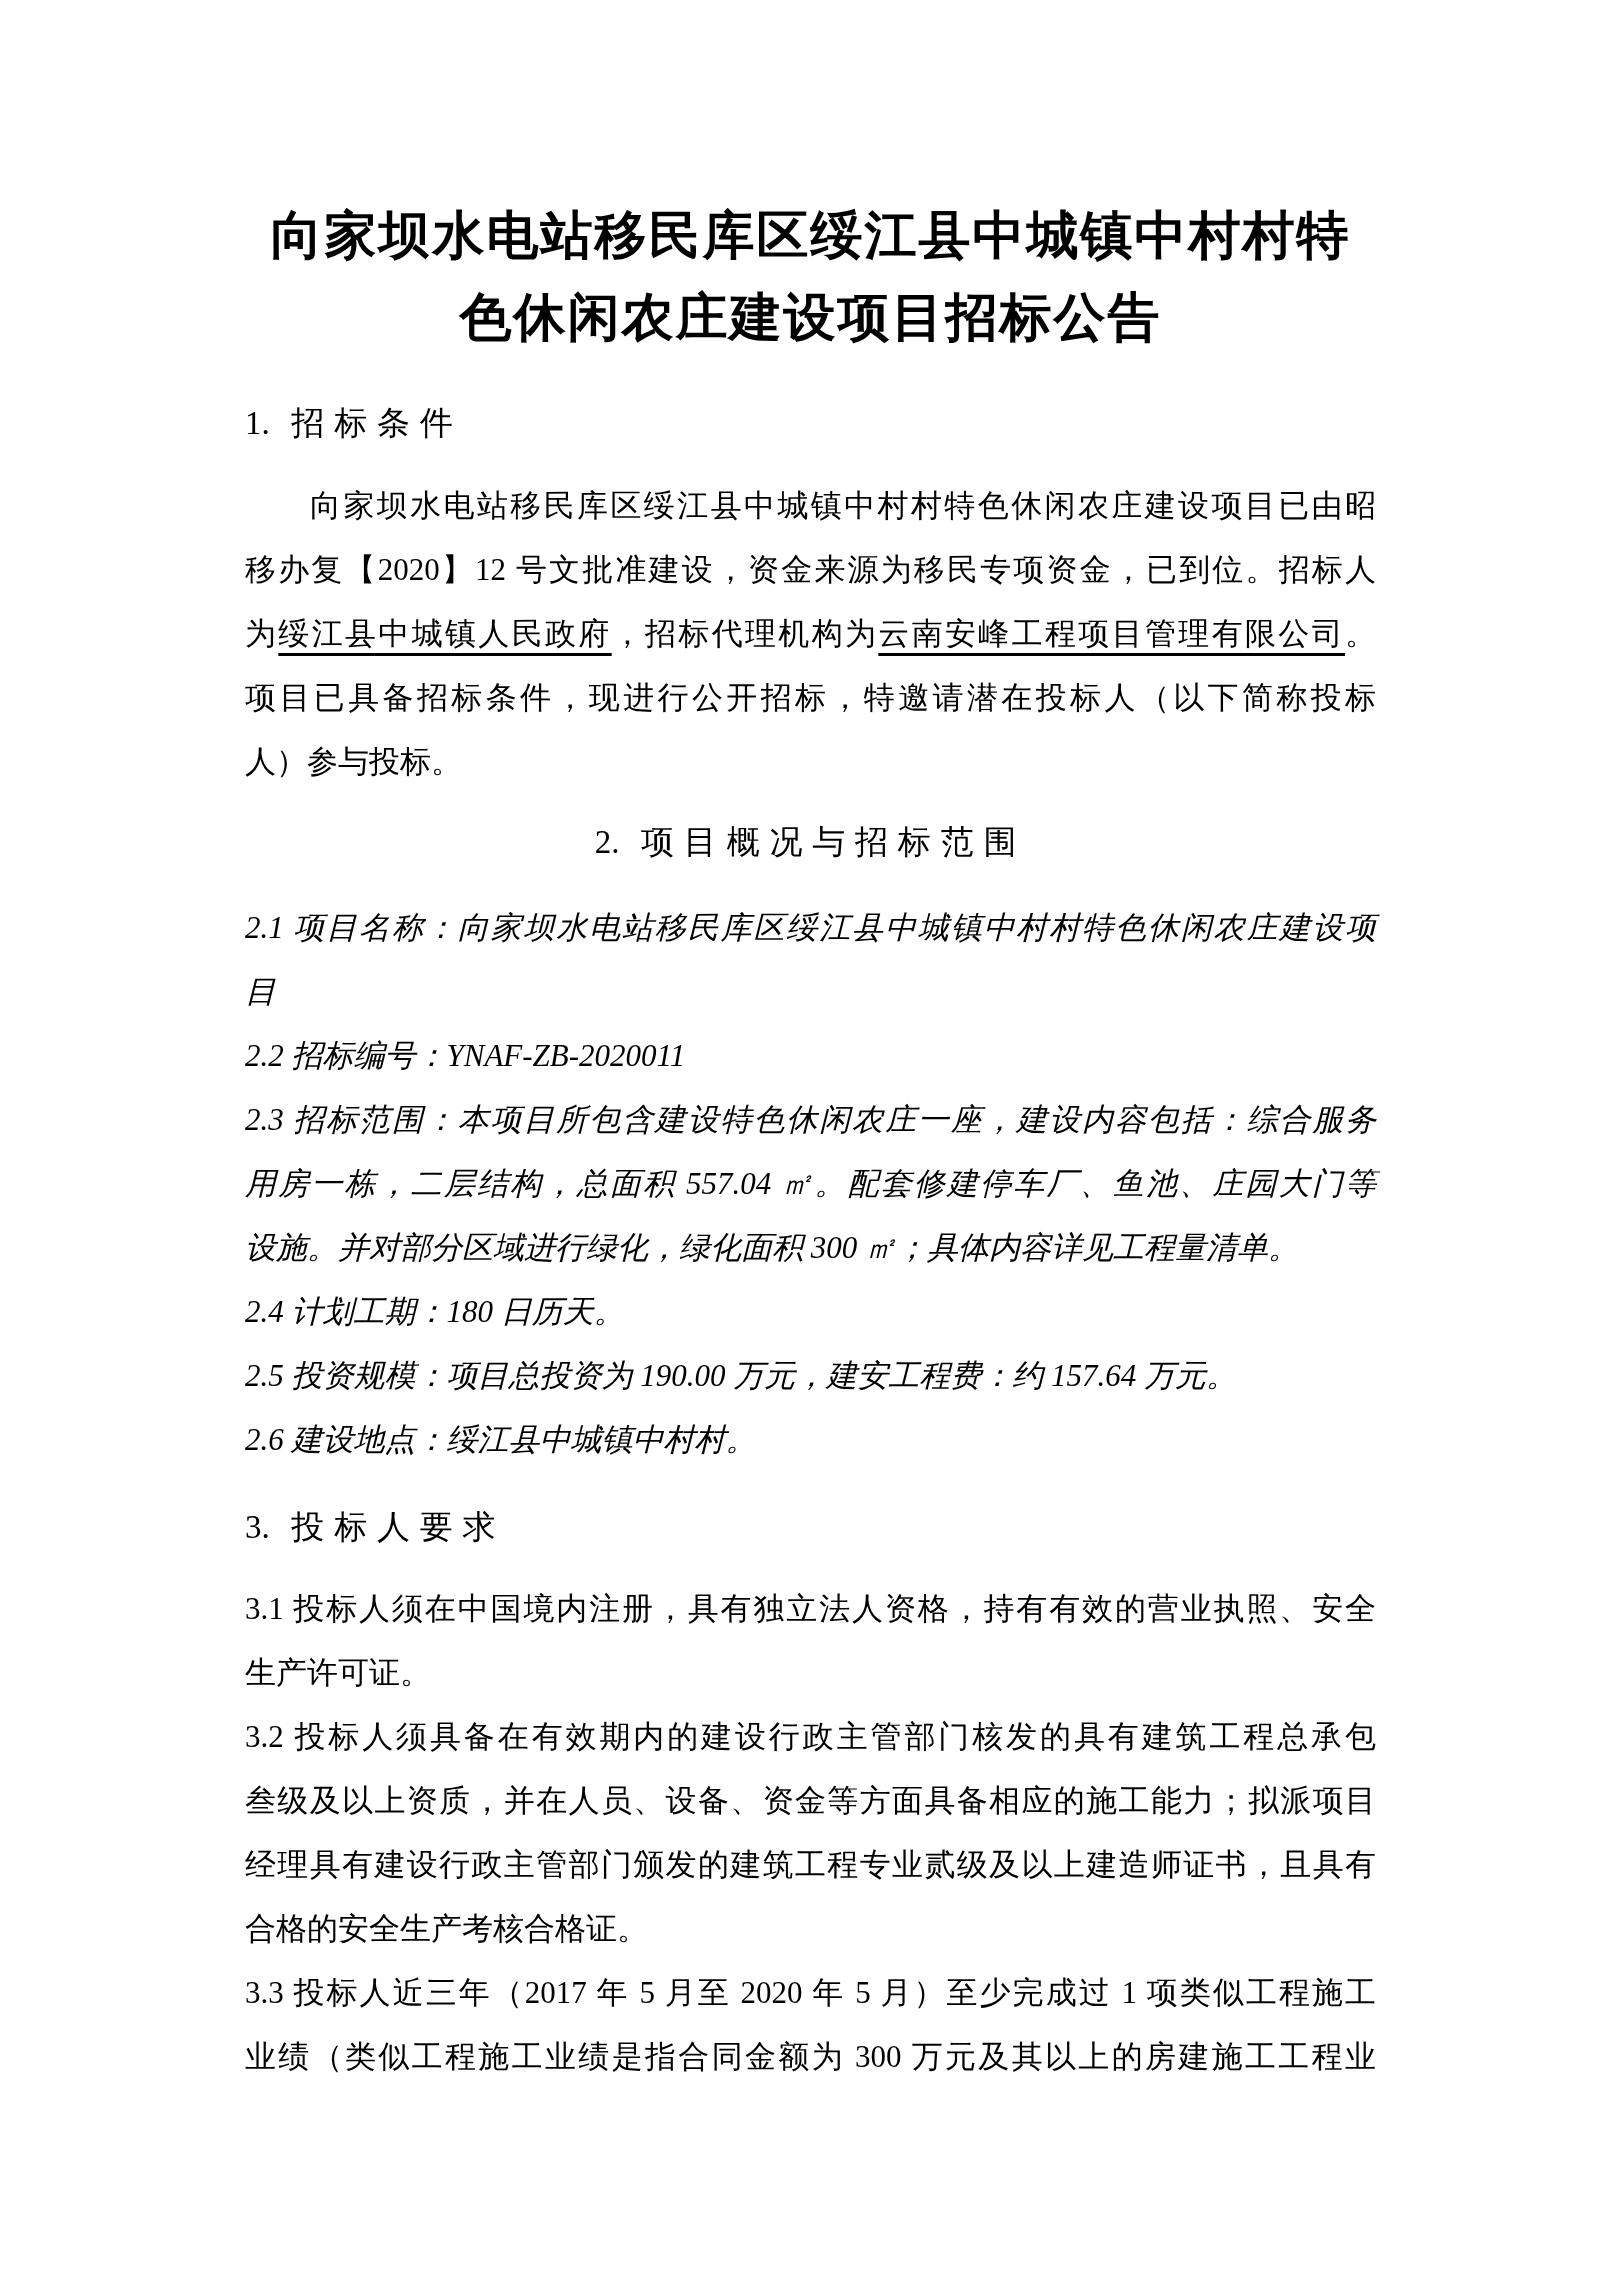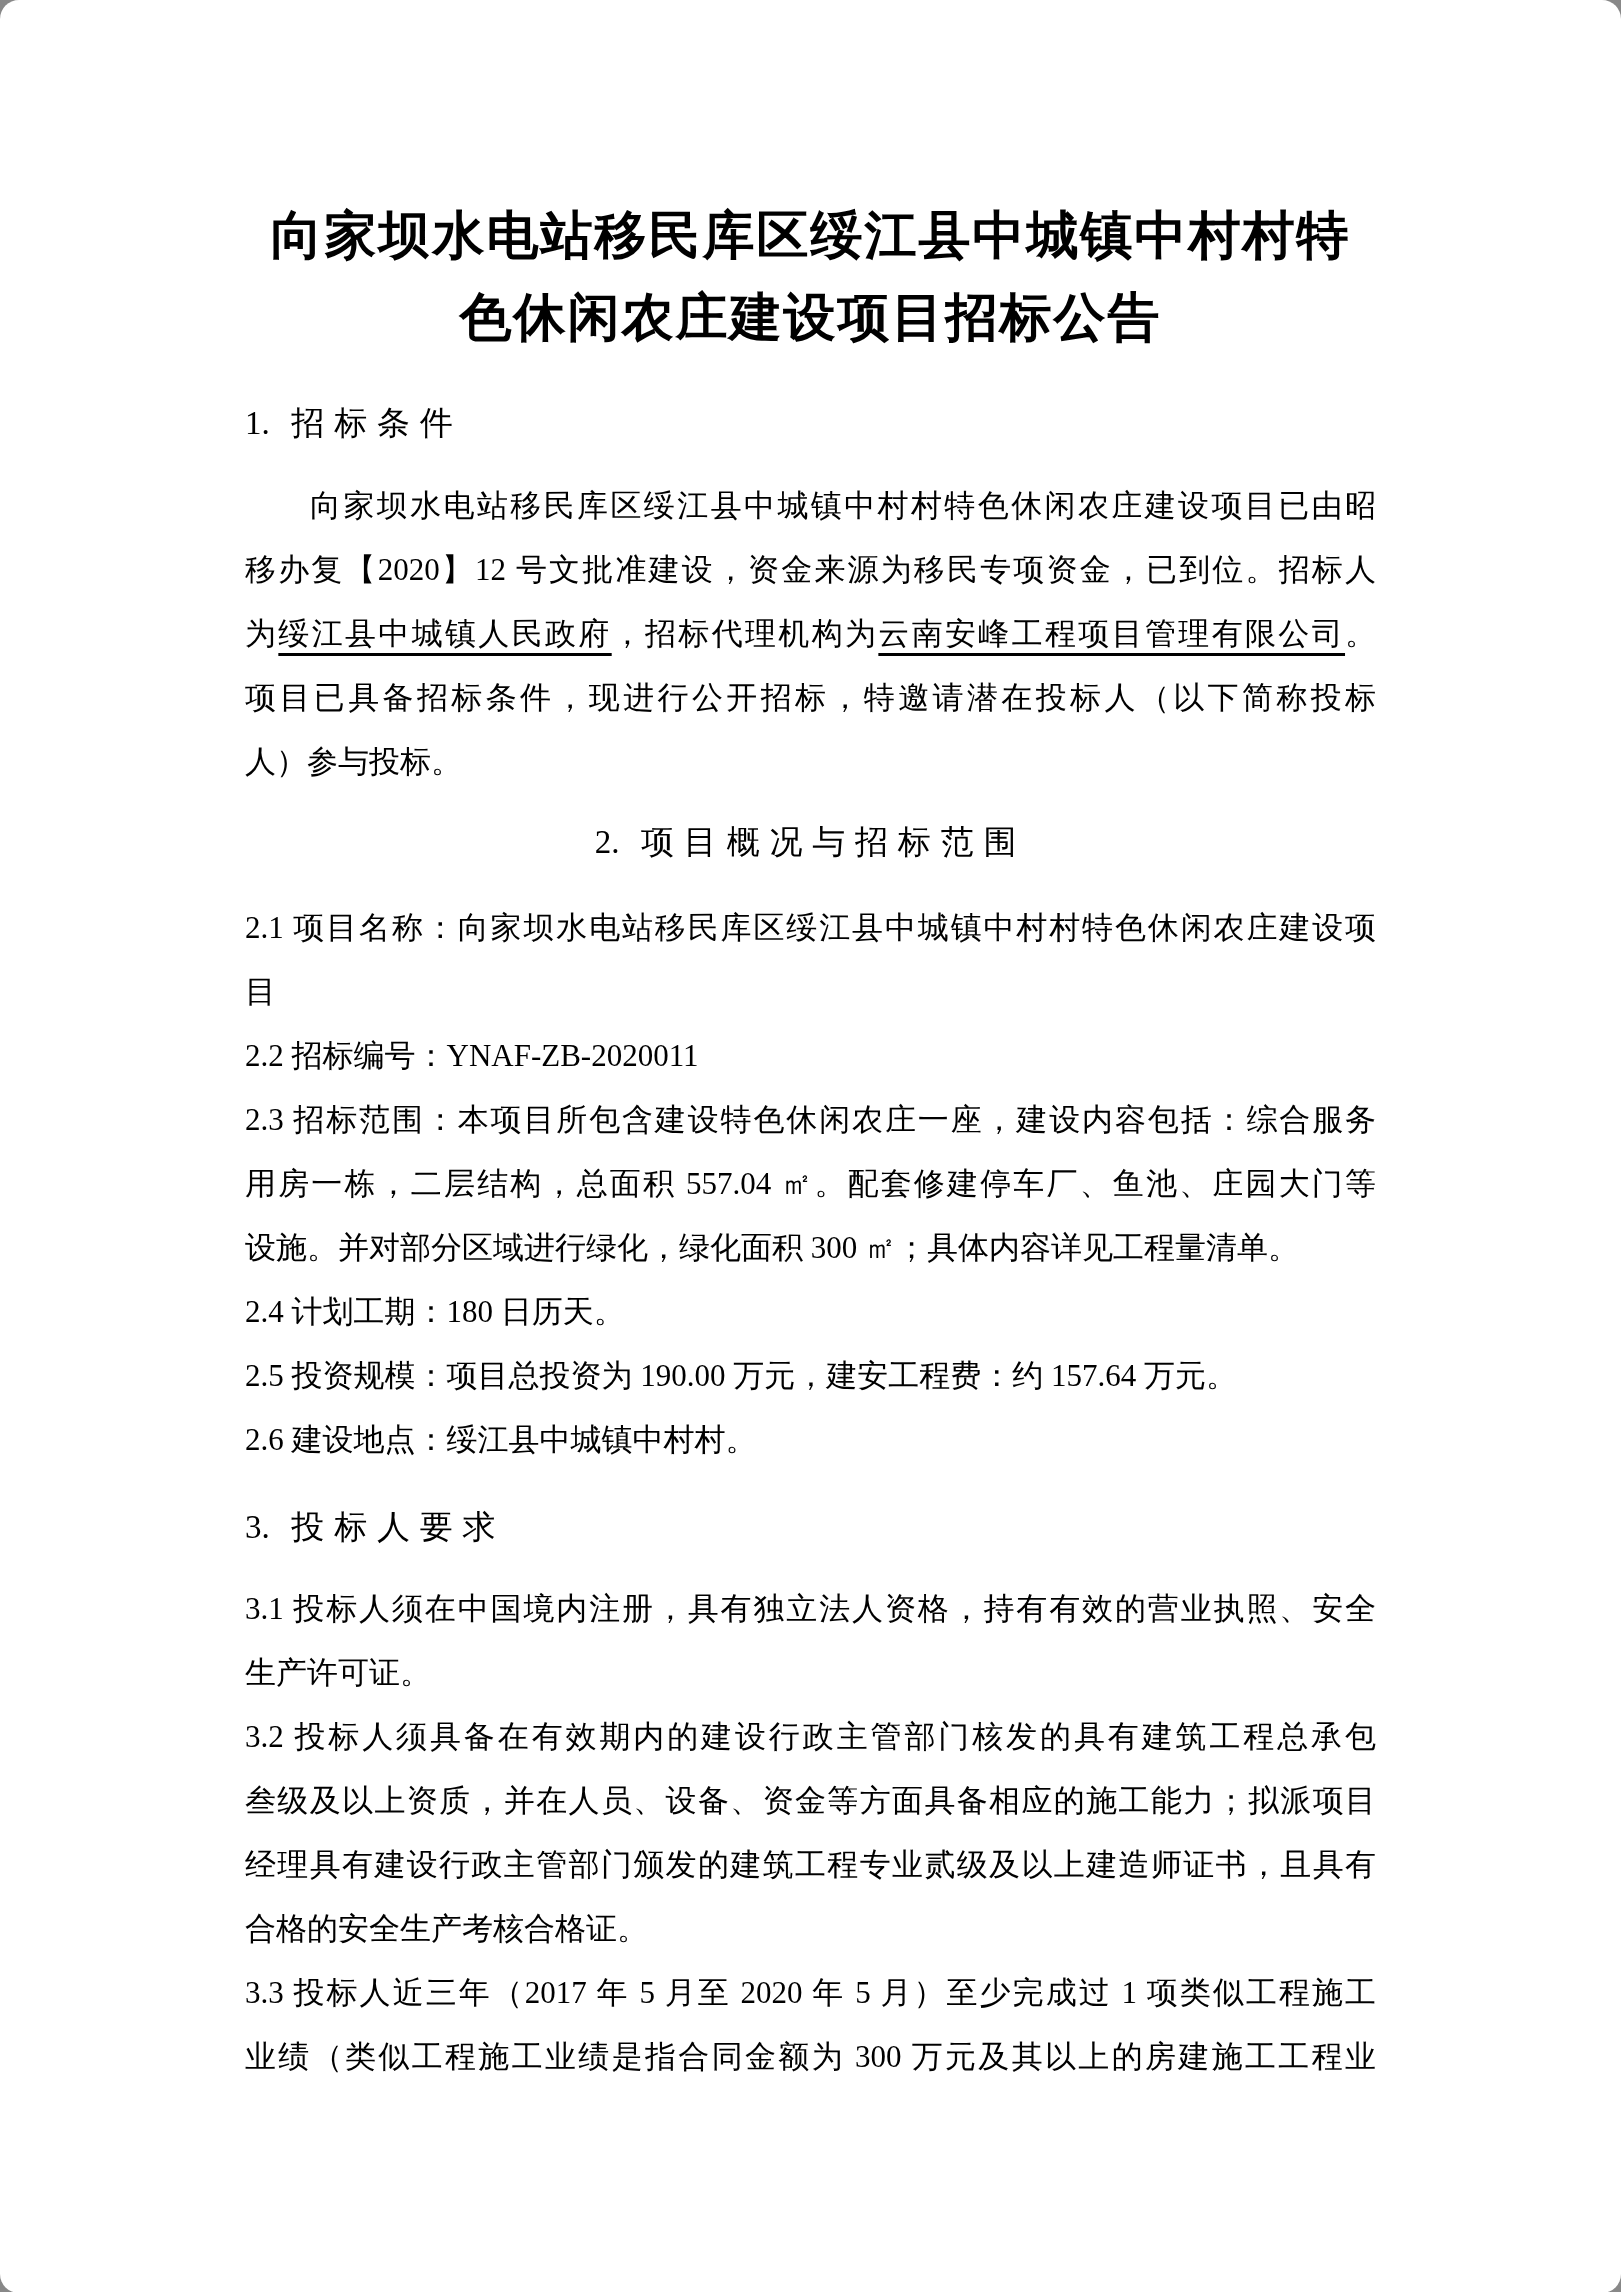--- a/index.html
+++ b/index.html
@@ -5,21 +5,20 @@
   html, body { margin: 0; padding: 0; background: #888; }
   .page {
     position: relative;
     width: 1621px;
     height: 2293px;
     background: #ffffff;
     color: #000000;
     font-family: "Liberation Serif", "DejaVu Serif", serif;
     overflow: hidden;
     margin: 0 auto;
-    border-radius: 19px;
   }
   .content {
     position: absolute;
     left: 245px;
     top: 0;
     width: 1131px;
   }
   .doc-title {
     margin-top: 195px;
     font-size: 52px;
@@ -47,21 +46,21 @@
   }
   .indent2 { text-indent: 65px; }
   .u {
     text-decoration: underline;
     text-decoration-thickness: 2.9px;
     text-underline-offset: 8.8px;
   }
   .mt-h1 { margin-top: 32px; }
   .mt-p1 { margin-top: 18.6px; }
   .mt-h2 { margin-top: 16.7px; text-align: center; }
-  .mt-s2 { margin-top: 21.6px; }
+  .mt-s2 { margin-top: 21.6px; font-style: italic; }
   .mt-h3 { margin-top: 23.5px; }
   .mt-s3 { margin-top: 17.6px; }
 </style>
 </head>
 <body>
 
 <div class="page">
   <div class="content">
 
     <div class="doc-title">

